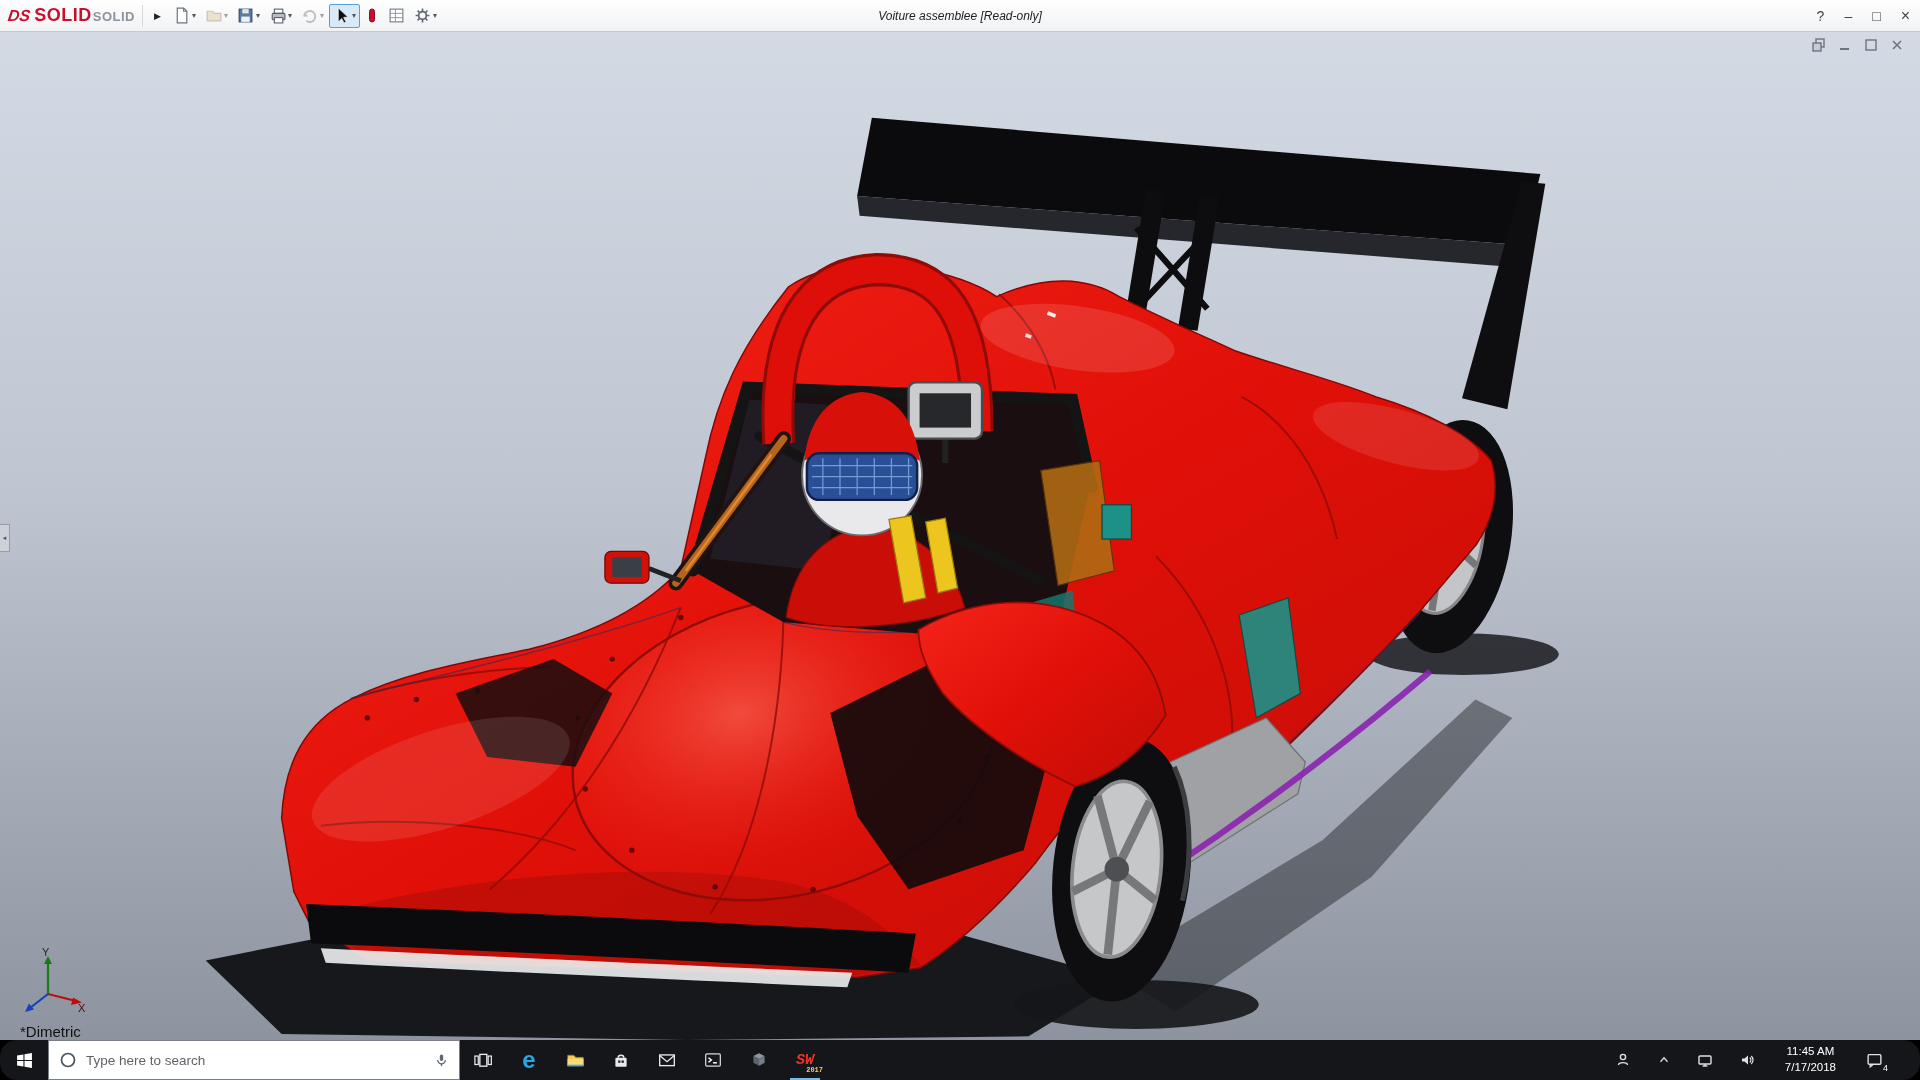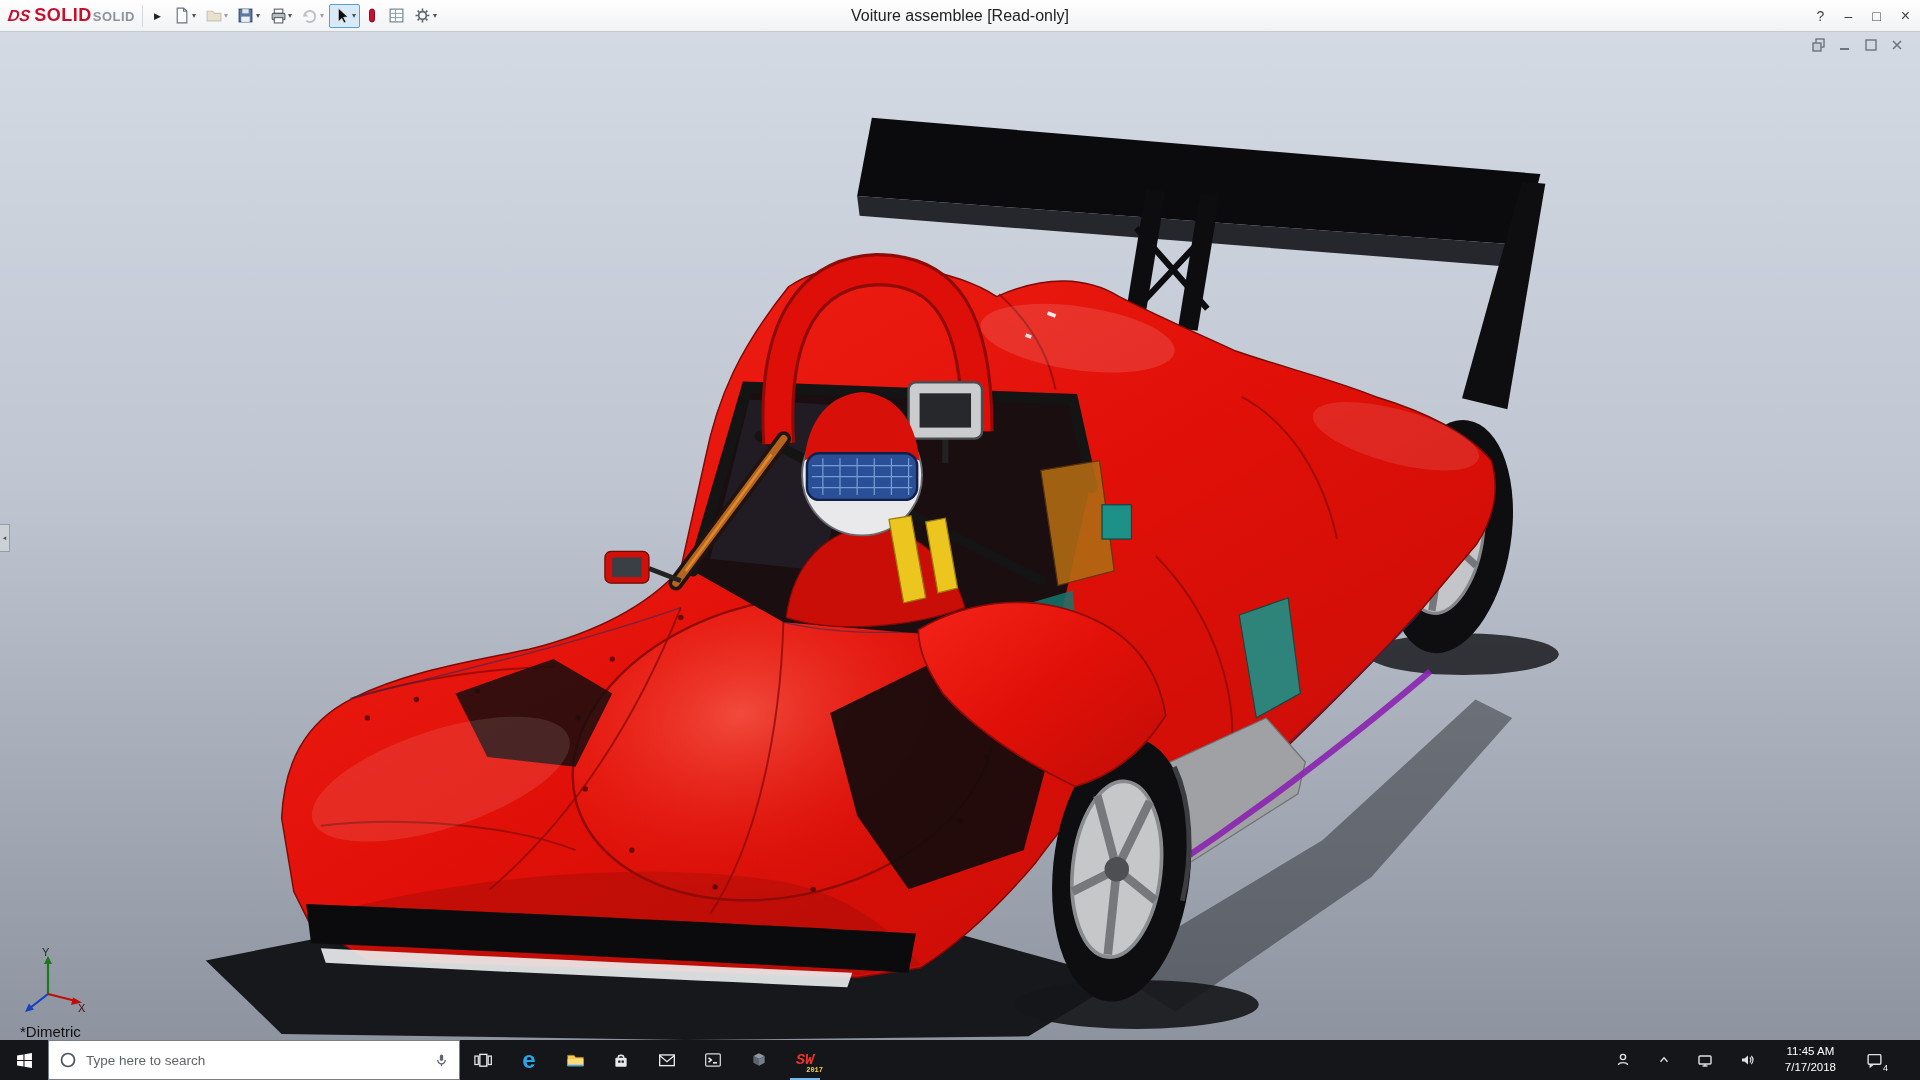--- a/index.html
+++ b/index.html
@@ -18,39 +18,39 @@
   .brand-works { color:#8d939b; font-weight:bold; font-size:13px; letter-spacing:.5px; }
   .sep { width:1px; height:22px; background:#d4d7db; margin:0 7px; }
   .flyout { font-size:9px; color:#222; padding:2px 4px; cursor:default; }
   .toolbar { display:flex; align-items:center; gap:1px; margin-left:4px; }
   .tool { display:flex; align-items:center; padding:2px 3px; border-radius:2px;
     border:1px solid transparent; height:24px; }
   .tool.active { background:#d8e9f7; border:1px solid #5a9fd4; }
   .tool .caret { font-size:8px; color:#555; margin-left:2px; }
   .tool.dim { opacity:.55; }
   .win-title { position:absolute; left:50%; top:50%; transform:translate(-50%,-50%);
-    font-size:16px; color:#222; white-space:nowrap; }
+    font-size:12px; color:#222; white-space:nowrap;font-style:italic; }
   .win-controls { position:absolute; right:10px; top:0; height:32px; display:flex;
     align-items:center; gap:20px; font-size:14px; color:#444; }
   .win-controls span { cursor:default; }
 
   
   .viewport { position:relative; flex:1 1 auto; height:1008px; overflow:hidden; }
   .scene { position:absolute; inset:0; width:100%; height:100%; display:block; }
   .child-controls { position:absolute; top:6px; right:16px; display:flex; gap:12px;
     opacity:.8; }
   .left-nub { position:absolute; left:0; top:492px; width:10px; height:28px;
     background:#ccd1d8; border:1px solid #979da6; border-left:none; display:flex;
     align-items:center; justify-content:center; font-size:7px; color:#4d535b; }
   .view-label { position:absolute; left:20px; bottom:0px; font-size:15px; color:#101010; }
   .triad { position:absolute; left:14px; bottom:22px; }
 
   
   .taskbar { height:40px; flex:0 0 40px; background:#15161a; display:flex;
-    align-items:stretch; color:#fff; }
+    align-items:stretch; color:#fff;border-radius:17px; }
   .tb-start { width:48px; display:flex; align-items:center; justify-content:center; }
   .searchbox { width:412px; background:#ffffff; border:1px solid #7a7f87;
     display:flex; align-items:center; padding:0 10px; gap:9px; }
   .searchbox input { border:none; outline:none; flex:1; font-size:13.5px;
     color:#333; background:transparent; font-family:"Liberation Sans", sans-serif; }
   .searchbox input::placeholder { color:#5f6368; opacity:1; }
   .tb-icon { width:46px; display:flex; align-items:center; justify-content:center;
     position:relative; }
   .tb-icon.running::after { content:""; position:absolute; bottom:0; left:8px;
     right:8px; height:2px; background:#76b9ed; }

